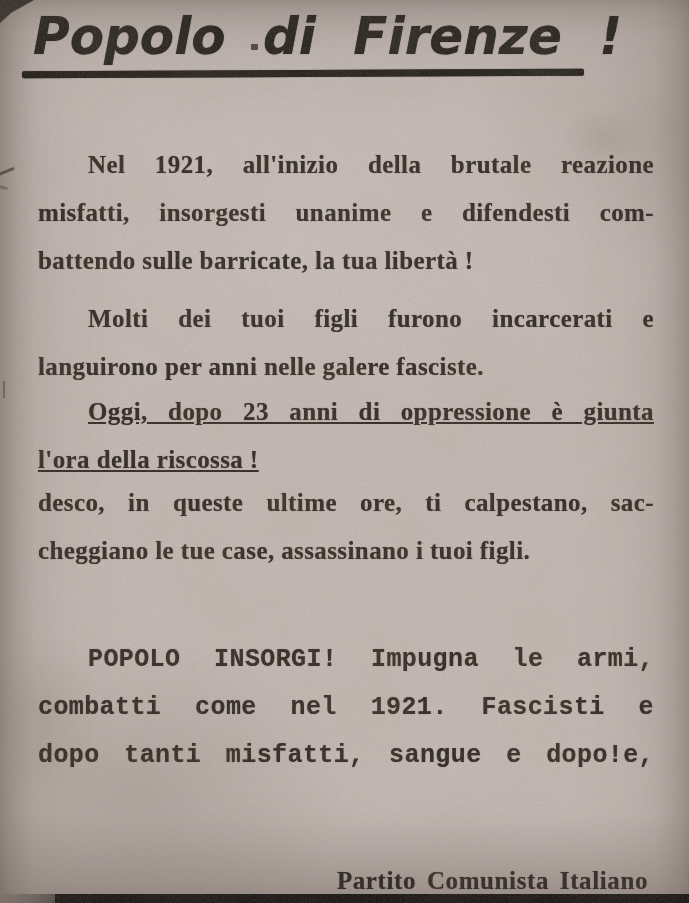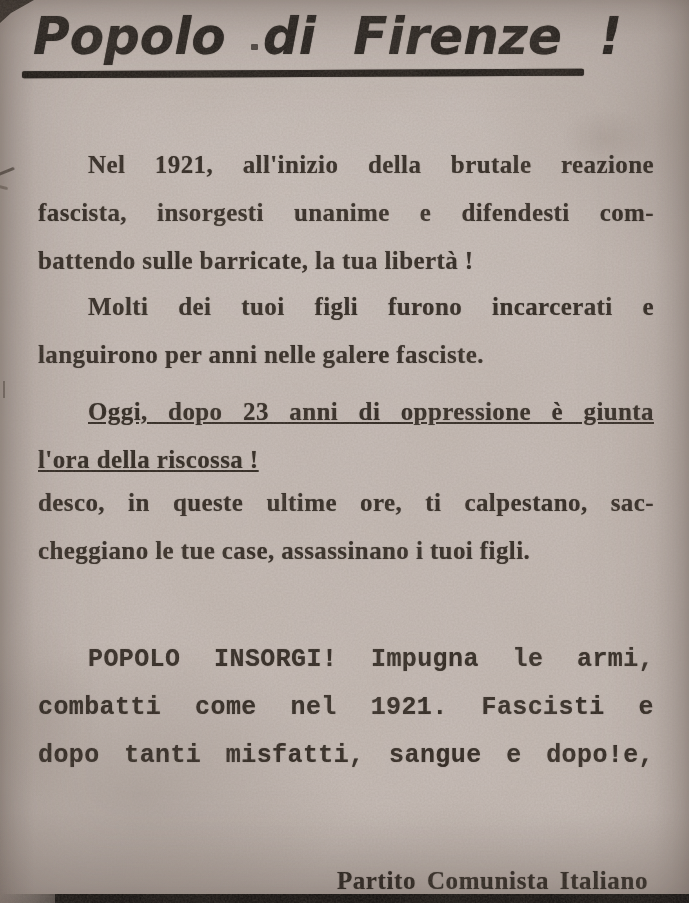--- a/index.html
+++ b/index.html
@@ -28,21 +28,21 @@
     background:#1a1613;border-radius:2px;transform:rotate(-0.25deg);
     box-shadow:0 0 1px rgba(26,22,19,0.8);
   }
   .ink-dot{position:absolute;left:251px;top:44px;width:7px;height:6px;background:#2a2420;border-radius:1px;opacity:.8;}
   .body{position:absolute;left:38px;top:0;width:616px;height:732px;
     font-family:"Liberation Serif","DejaVu Serif",serif;font-weight:bold;
     font-size:25px;color:#29221c;letter-spacing:0.4px;
     text-shadow:0 0 1px rgba(41,34,28,0.55);
   }
   .para{position:absolute;left:0;width:100%;margin:0;}
-  .para.p1{top:141px;} .para.p2{top:283px;} .para.p3{top:388px;text-decoration:underline;}
+  .para.p1{top:141px;} .para.p2{top:295px;} .para.p3{top:388px;text-decoration:underline;}
   .para.p4{top:479px;} .para.p5{top:636px;font-family:Liberation Mono, monospace;}
   .line{display:block;height:48px;line-height:48px;text-align:justify;text-align-last:justify;overflow:hidden;}
   .line.first{padding-left:50px;}
   .line.last{text-align-last:left;}
   .signature{
     position:absolute;right:34px;top:858px;margin:7px;
     font-family:"Liberation Serif","DejaVu Serif",serif;font-weight:bold;
     font-size:25px;line-height:32px;letter-spacing:0.6px;word-spacing:4px;
     color:#241e19;text-shadow:0 0 1px rgba(36,30,25,0.6);
   }
@@ -77,21 +77,21 @@
   <div class="ink-dot"></div>
   <div class="title-underline"></div>
 
   <div class="edge-tick"></div>
   <div class="edge-tick2"></div>
   <div class="edge-line"></div>
 
   <div class="body">
       <div class="para p1">
         <div class="line first">Nel 1921, all'inizio della brutale reazione</div>
-        <div class="line">fascista, insorgesti unanime e difendesti com-</div>
+        <div class="line">misfatti, insorgesti unanime e difendesti com-</div>
         <div class="line last">battendo sulle barricate, la tua libertà !</div>
       </div>
       <div class="para p2">
         <div class="line first">Molti dei tuoi figli furono incarcerati e</div>
         <div class="line last">languirono per anni nelle galere fasciste.</div>
       </div>
       <div class="para p3">
         <div class="line first">Oggi, dopo 23 anni di oppressione è giunta</div>
         <div class="line last">l'ora della riscossa !</div>
       </div>

